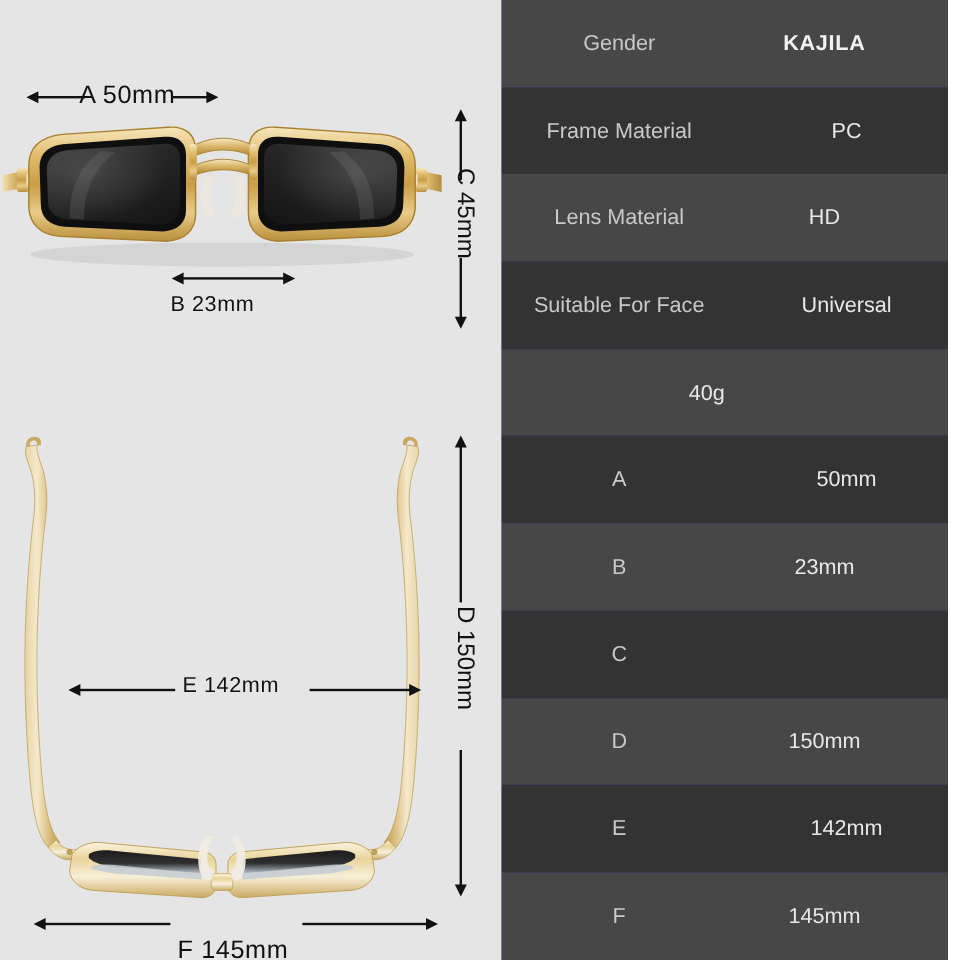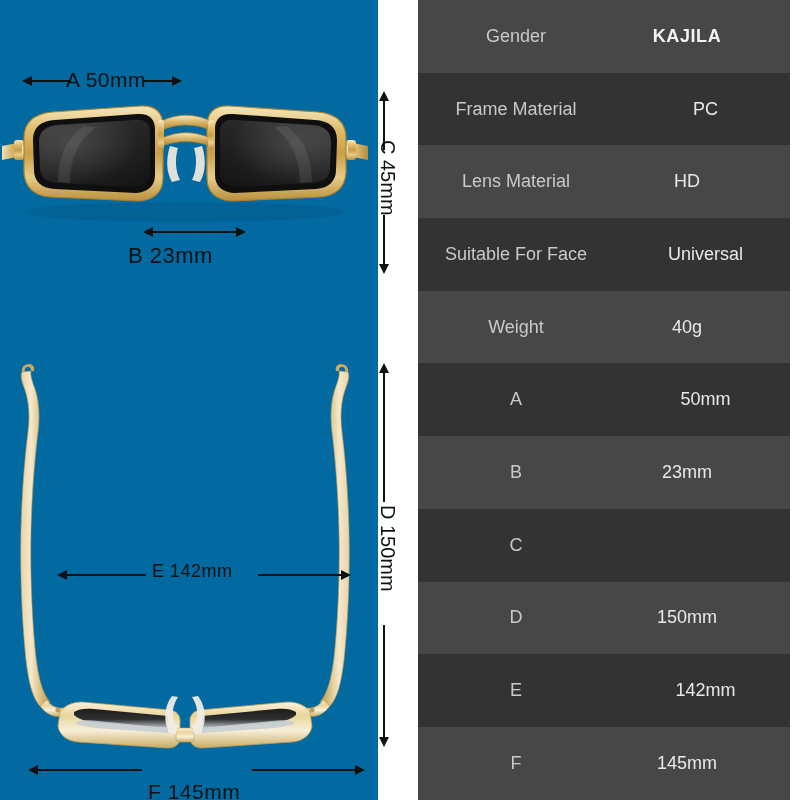--- a/index.html
+++ b/index.html
@@ -13,23 +13,23 @@
     height: 800px;
     overflow: hidden;
     background: #ffffff;
     font-family: "Liberation Sans", sans-serif;
   }
 
   
   #diagram-panel {
     position: absolute;
     left: 0; top: 0;
-    width: 378px;
+    width: 418px;
     height: 800px;
-    background: #0369a1;
+    background: #e5e5e5;
   }
 
   .dim-label {
     position: absolute;
     font-family: "Liberation Sans", sans-serif;
     color: #111111;
     white-space: nowrap;
     letter-spacing: 0.5px;
   }
 
@@ -220,21 +220,21 @@
     </svg>
 
     <div>
       <div class="h-arrow left-head no-right" style="left:31px; top:80px; width:40px;"></div>
       <div class="dim-label" style="left:66px; top:68px; font-size:21px;">A  50mm</div>
       <div class="h-arrow right-head no-left" style="left:143px; top:80px; width:30px;"></div>
     </div>
 
     <div>
       <div class="h-arrow left-head right-head" style="left:152px; top:231px; width:85px;"></div>
-      <div class="dim-label" style="left:128px; top:243px; font-size:22px;">B  23mm</div>
+      <div class="dim-label" style="left:142px; top:243px; font-size:18px;">B  23mm</div>
     </div>
 
     <div>
       <div class="v-arrow up-head" style="left:383px; top:100px; height:50px;"></div>
       <div class="v-text" style="left:376px; top:140px; font-size:20px;">C  45mm</div>
       <div class="v-arrow down-head" style="left:383px; top:215px; height:50px;"></div>
     </div>
 
     <svg width="418" height="420" viewBox="0 0 418 420" style="position:absolute;left:0;top:360px;">
       <defs>
@@ -335,21 +335,20 @@
     </div>
     <div class="spec-row odd">
       <div class="spec-label">Lens Material</div>
       <div class="spec-value">HD</div>
     </div>
     <div class="spec-row even">
       <div class="spec-label">Suitable For Face</div>
       <div class="spec-value">Universal</div>
     </div>
     <div class="spec-row odd">
-      <div class="spec-label">Weight</div>
       <div class="spec-value">40g</div>
     </div>
     <div class="spec-row even">
       <div class="spec-label">A</div>
       <div class="spec-value">50mm</div>
     </div>
     <div class="spec-row odd">
       <div class="spec-label">B</div>
       <div class="spec-value">23mm</div>
     </div>

